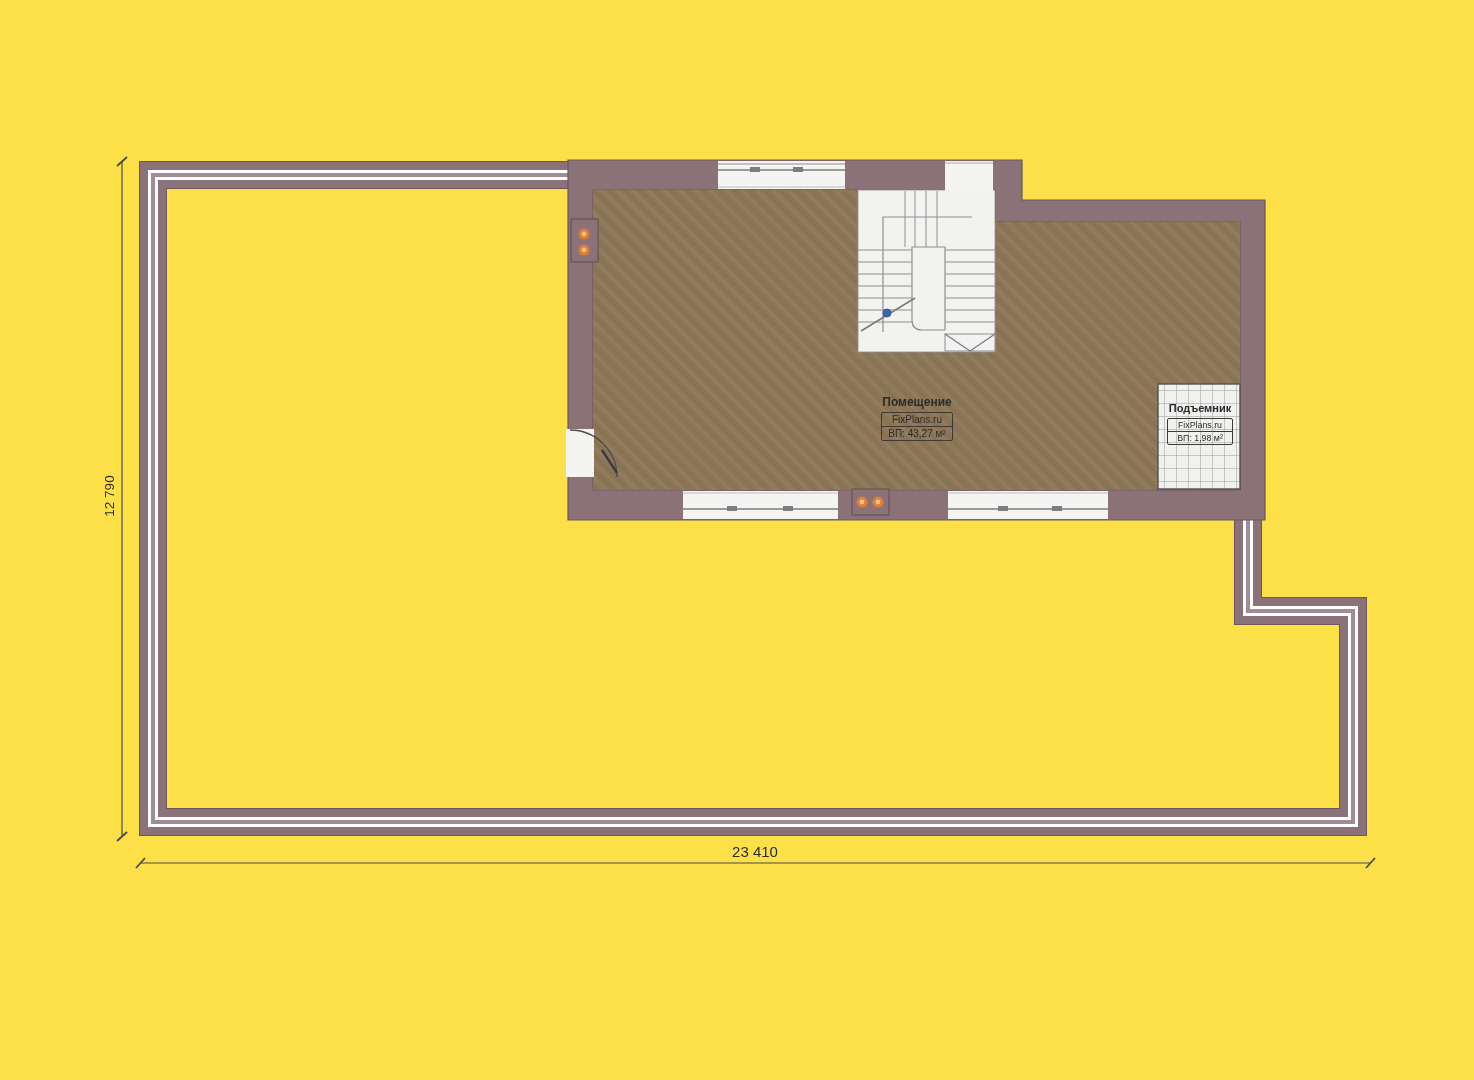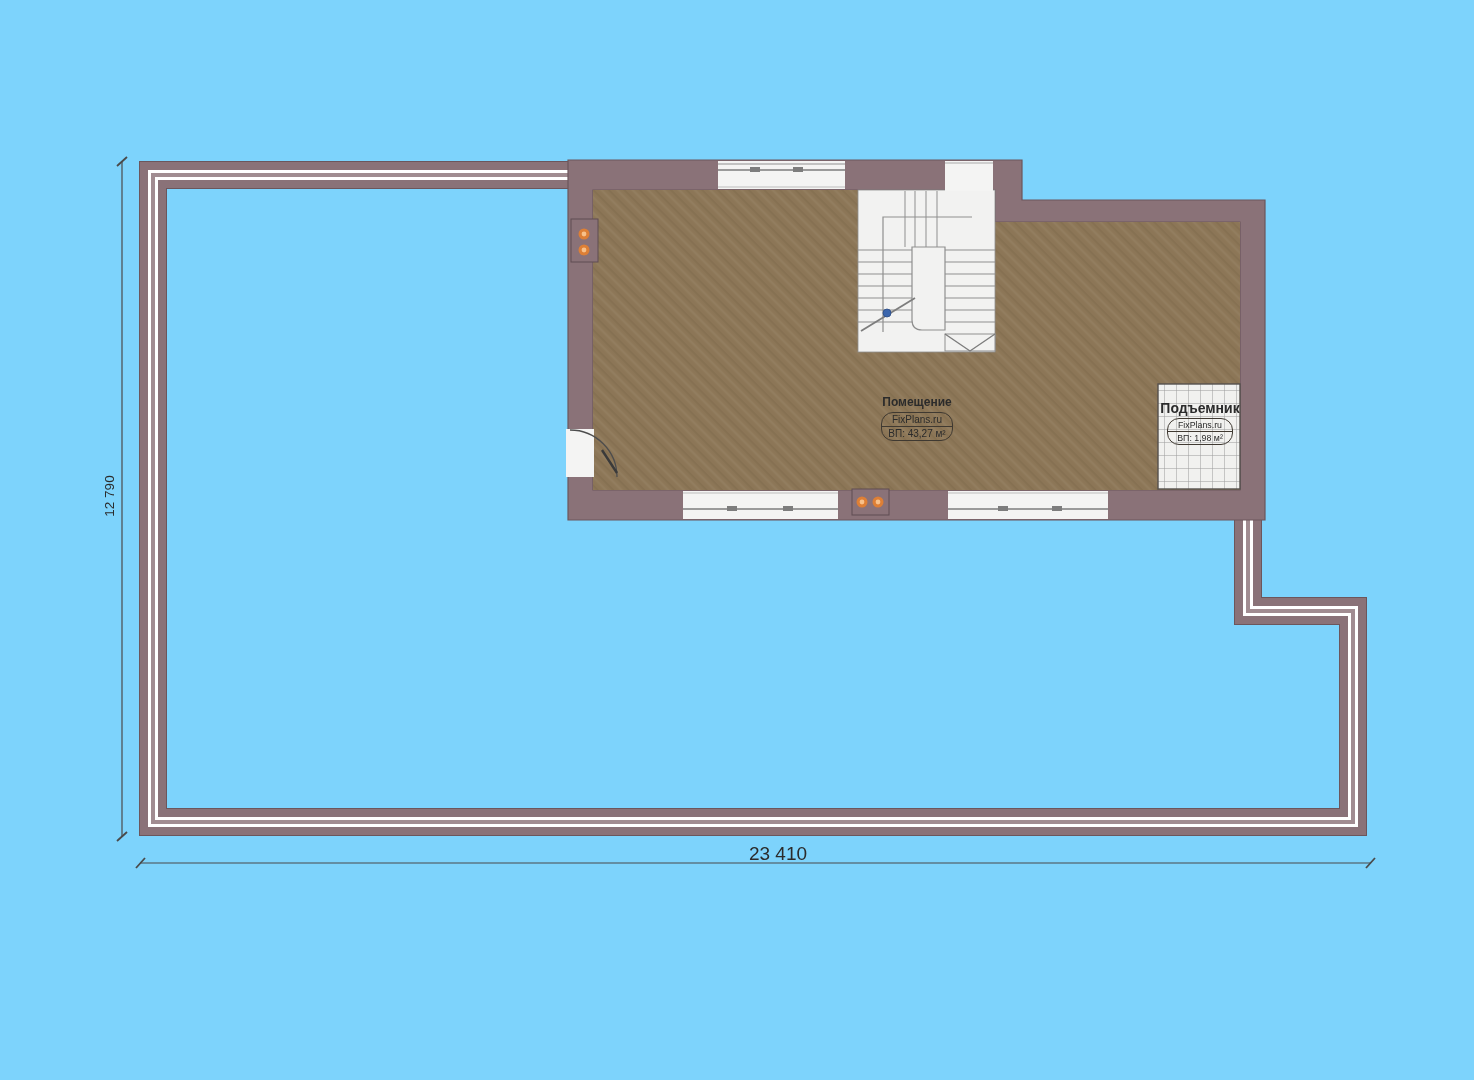--- a/index.html
+++ b/index.html
@@ -1,46 +1,46 @@
 <!DOCTYPE html>
 <html style="--wall: #8a7278; --wall-outline: #6c565c; --parapet-gray: #a18c91; --parapet-white: #ffffff; --floor: #8c7657; --stair-bg: #f2f2f1; --stair-line: #8f8f8f; --tile-bg: #f1f1ef; --tile-line: #9a9a9a; --opening-bg: #f4f4f3; --glazing-line: #7d7d7d; --accent-orange: #e5812f; --accent-orange-light: #f7c08a; --accent-blue: #3c66ad; --dim-line: #4a4a4a; --text: #2b2b2b;"><head>
 <meta charset="utf-8">
 <style>
   html, body { margin: 0; padding: 0; background: #ffffff; }
   .stage {
     position: relative;
     width: 1474px;
     height: 1080px;
-    background: #7dd3fc;
+    background: #fde047;
     font-family: "Liberation Sans", sans-serif;
     overflow: hidden;
   }
   svg.plan { position: absolute; left: 0; top: 0; }
 
   .overlay { position: absolute; color: var(--text, #2b2b2b); }
 
   .room-tag { text-align: center; }
   .room-tag .tag-title { font-weight: bold; font-size: 12px; line-height: 14px; white-space: nowrap; }
   .tag-box {
     margin: 3px auto 0;
     border: 1px solid #3f3931;
-    border-radius: 12px;
+    border-radius: 2px;
     background: transparent;
   }
   .tag-box .row { padding: 1px 4px; white-space: nowrap; }
   .tag-box .row + .row { border-top: 1px solid #3f3931; }
 
   #room-label { left: 872px; top: 395px; width: 90px; }
   #room-label .tag-box { width: 70px; font-size: 10px; }
 
   #lift-label { left: 1160px; top: 401px; width: 80px; }
-  #lift-label .tag-title { font-size: 14px; }
+  #lift-label .tag-title { font-size: 11px; }
   #lift-label .tag-box { width: 64px; font-size: 8.8px; }
 
-  #dim-bottom { left: 678px; top: 843px; width: 200px; text-align: center; font-size: 19px; }
+  #dim-bottom { left: 655px; top: 843px; width: 200px; text-align: center; font-size: 15px; }
   #dim-left {
     left: 70px; top: 488px; width: 80px; height: 16px;
     text-align: center; font-size: 13.5px;
     transform: rotate(-90deg);
   }
 </style>
 </head>
 <body>
 
 <div class="stage">

